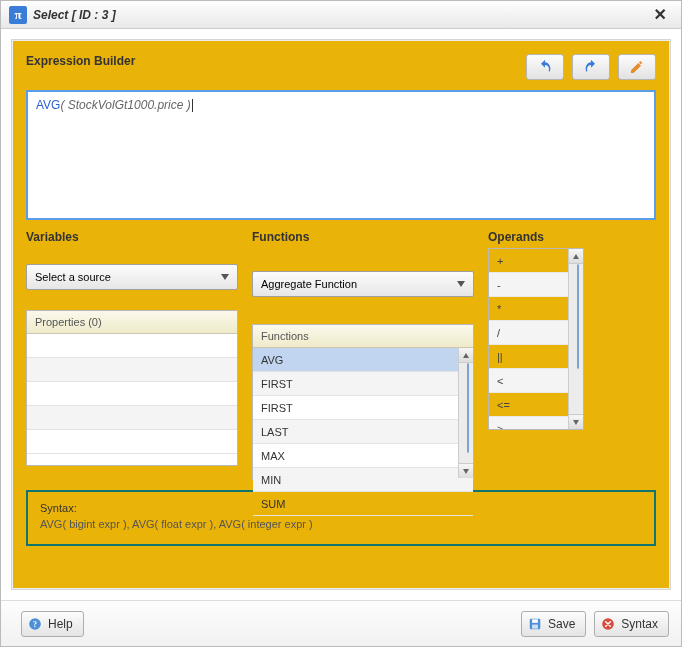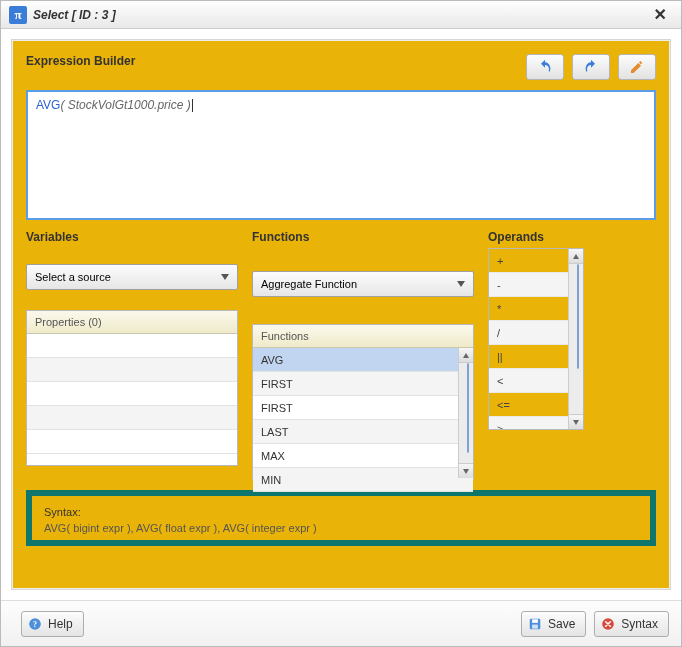--- a/index.html
+++ b/index.html
@@ -38,21 +38,21 @@
   .listbox .item.empty { color:transparent; cursor:default;}
   .vbar { position:absolute; right:0; top:0; bottom:0; width:15px; background:#ececec; border-left:1px solid #ccc; display:flex; flex-direction:column; align-items:center;}
   .vbar .arrow { width:100%; height:15px; display:flex; align-items:center; justify-content:center; background:linear-gradient(#f6f6f6,#ddd); border-bottom:1px solid #ccc; cursor:pointer;}
   .vbar .arrow.btm { border-top:1px solid #ccc; border-bottom:none;}
   .vbar .track { flex:1; position:relative;}
   .vbar .thumb { position:absolute; left:1px; right:1px; background:linear-gradient(#c7d8f1,#9cbbe6); border:1px solid #7da2d4; border-radius:2px;}
   .ops-wrap { display:flex; border:1px solid #b8b8b8; height:182px;}
   .ops-items { flex:1; overflow:hidden;}
   .ops-items .item { padding:5px 8px; border-bottom:1px solid #e9e9e9; font-size:11px; color:#444; height:24px; display:flex; align-items:center; cursor:pointer;}
   .ops-items .item.alt{ background:#f4f4f4;}
-  .fn-desc { border:6px solid #0f766e; padding:10px 12px; height:56px;}
+  .fn-desc { border:2px solid #0f766e; padding:10px 12px; height:56px;}
   .fn-desc .syntax-label { font-size:11px; color:#333; margin-bottom:4px;}
   .fn-desc .syntax-text { font-size:11px; color:#555;}
   .footer { height:46px; border-top:1px solid #ddd; display:flex; align-items:center; padding:0 12px; background:linear-gradient(#fdfdfd,#f1f1f1);}
   .footer .btn { height:26px; border:1px solid #aeaeae; border-radius:3px; background:linear-gradient(#fcfcfc,#e4e4e4); display:flex; align-items:center; padding:0 10px 0 6px; gap:6px; font-size:12px; color:#333; cursor:pointer; margin-left:8px;}
   .footer .btn svg{ width:14px; height:14px;}
   .footer .spacer { flex:1;}
   .small-tri{width:0;height:0;border-left:3px solid transparent;border-right:3px solid transparent;}
 </style>
 </head>
 <body>
@@ -121,20 +121,21 @@
           <div class="listbox" style="height:156px;">
             <div class="hdr">Functions</div>
             <div class="scroll-wrap" style="height:130px;">
               <div class="items" id="fn-items">
                   <div class="item sel">AVG</div>
                   <div class="item alt">FIRST</div>
                   <div class="item">FIRST</div>
                   <div class="item alt">LAST</div>
                   <div class="item">MAX</div>
                   <div class="item alt">MIN</div>
+                  <div class="item">SUM</div>
                 </div>
               <div class="vbar">
                 <div class="arrow">
                     <div class="small-tri" style="border-bottom:5px solid #666;"></div>
                   </div>
                 <div class="track">
                   <div class="thumb" style="top:0;height:90px;"></div>
                 </div>
                 <div class="arrow btm">
                     <div class="small-tri" style="border-top:5px solid #666;"></div>

